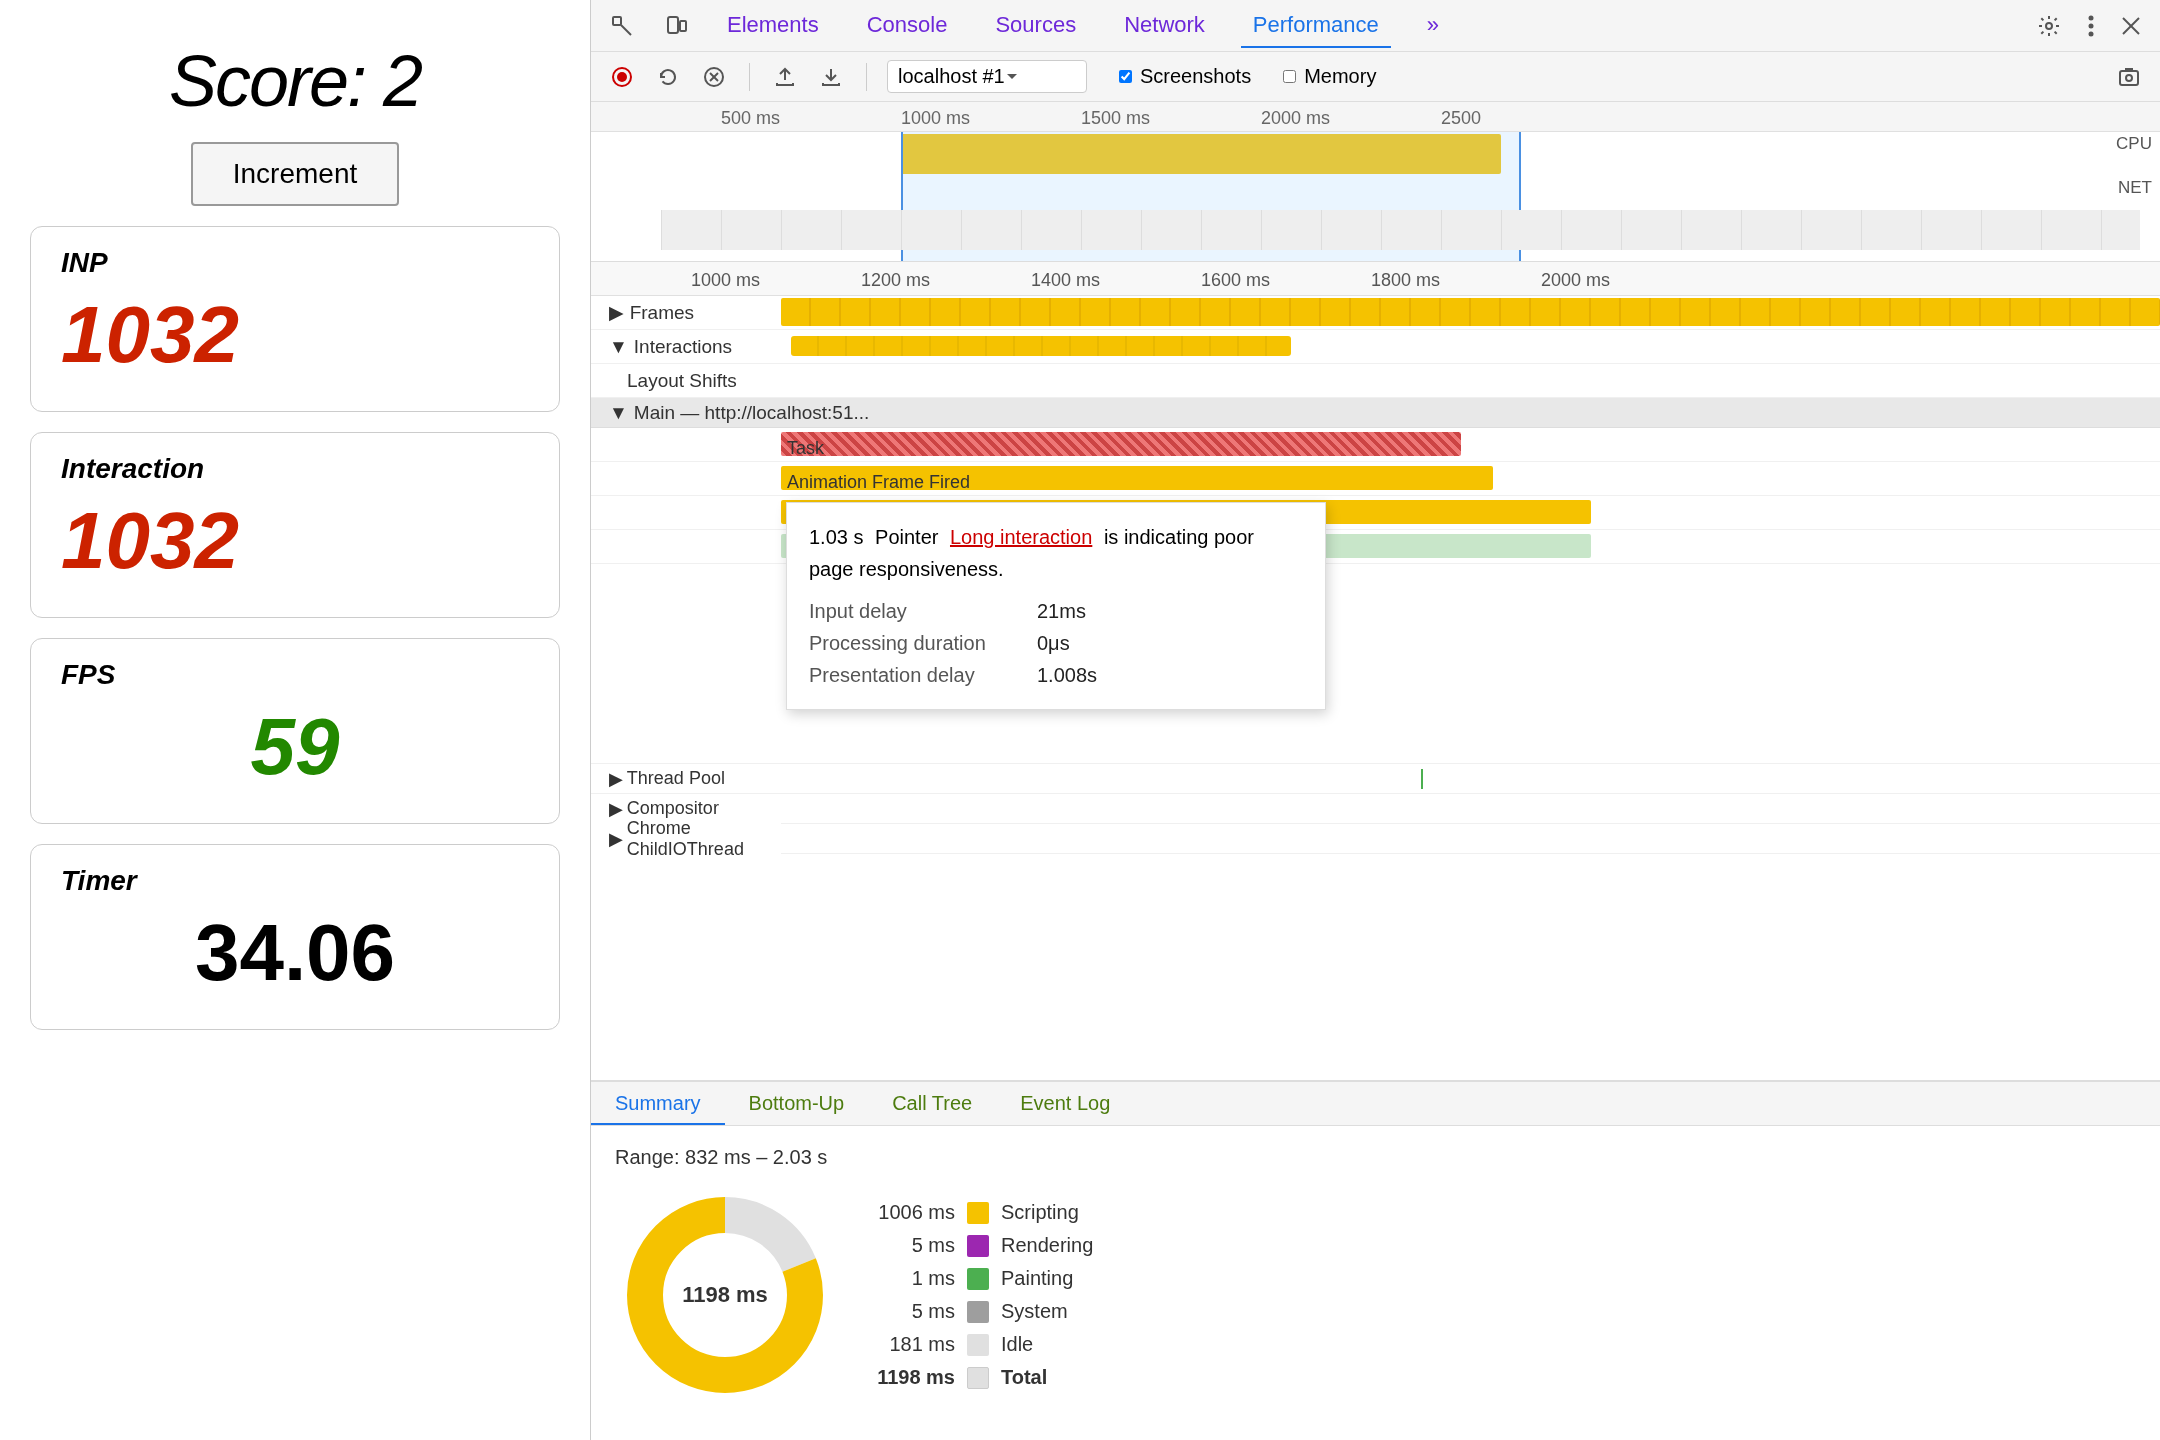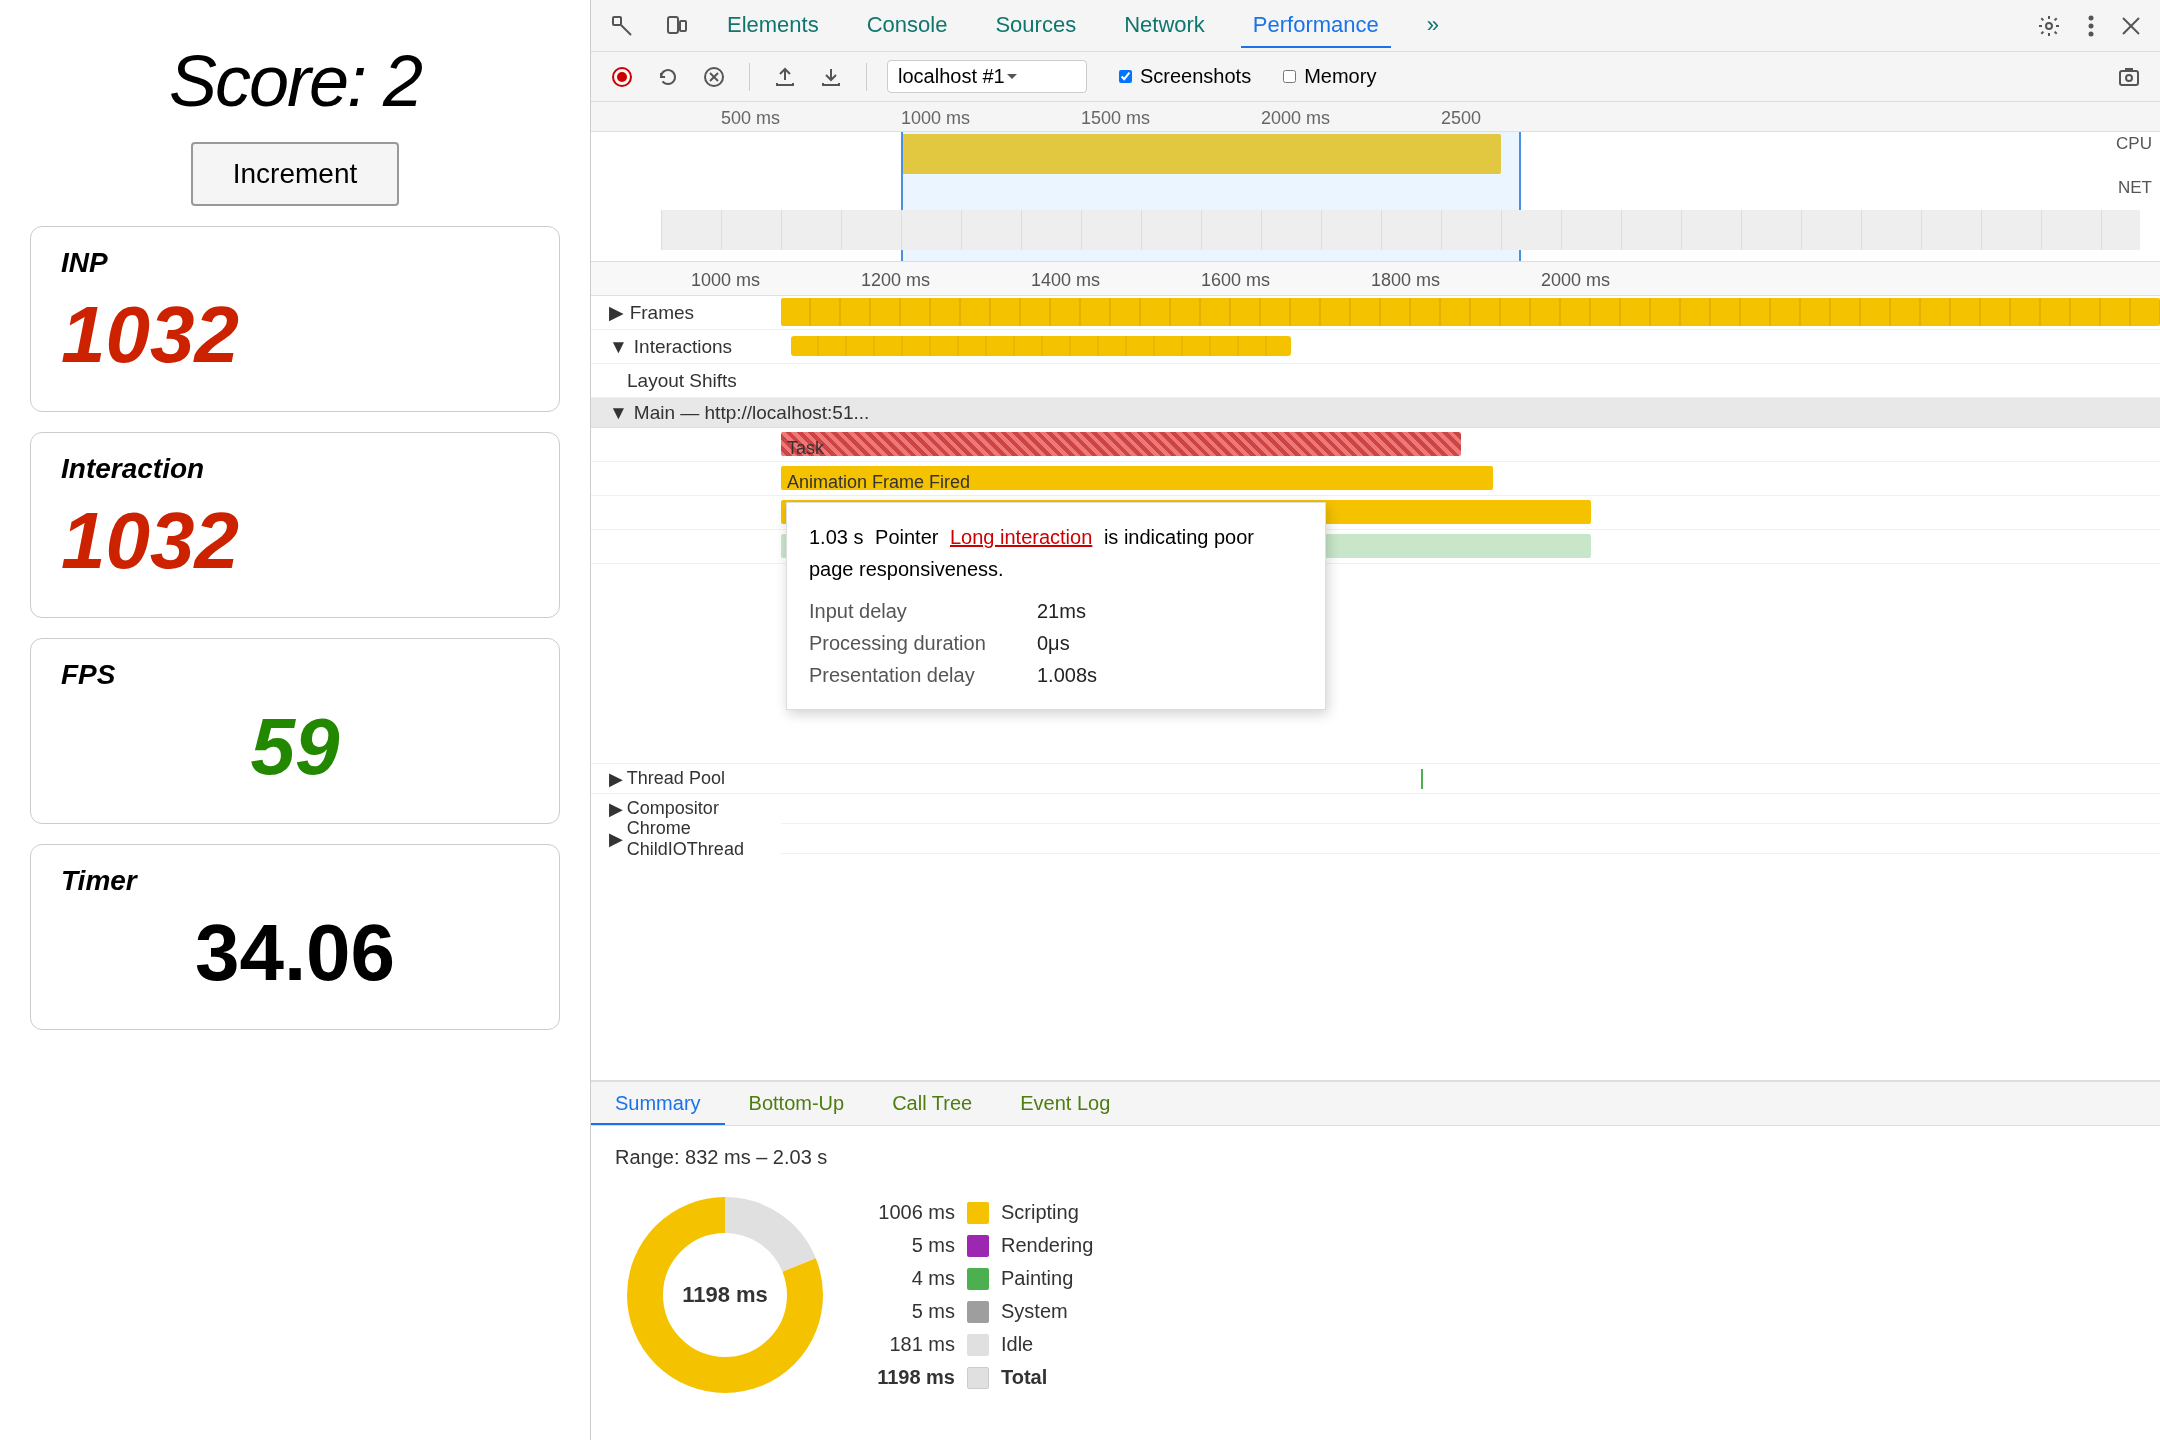--- a/index.html
+++ b/index.html
@@ -99,21 +99,21 @@
       display: flex;
       align-items: center;
       padding: 0 16px;
       height: 52px;
       gap: 24px;
     }
 
     .devtools-tab {
       padding: 8px 12px;
       font-size: 22px;
-      color: #0f766e;
+      color: #6d28d9;
       cursor: pointer;
       white-space: nowrap;
       border-bottom: 2px solid transparent;
     }
 
     .devtools-tab.active {
       color: #1a73e8;
       border-bottom: 2px solid #1a73e8;
     }
 
@@ -827,21 +827,21 @@
             <span class="legend-time">1006 ms</span>
             <div class="legend-color" style="background:#f5c200;"></div>
             <span class="legend-name">Scripting</span>
           </div>
           <div class="legend-row">
             <span class="legend-time">5 ms</span>
             <div class="legend-color" style="background:#9c27b0;"></div>
             <span class="legend-name">Rendering</span>
           </div>
           <div class="legend-row">
-            <span class="legend-time">4 ms</span>
+            <span class="legend-time">1 ms</span>
             <div class="legend-color" style="background:#4caf50;"></div>
             <span class="legend-name">Painting</span>
           </div>
           <div class="legend-row">
             <span class="legend-time">5 ms</span>
             <div class="legend-color" style="background:#9e9e9e;"></div>
             <span class="legend-name">System</span>
           </div>
           <div class="legend-row">
             <span class="legend-time">181 ms</span>

